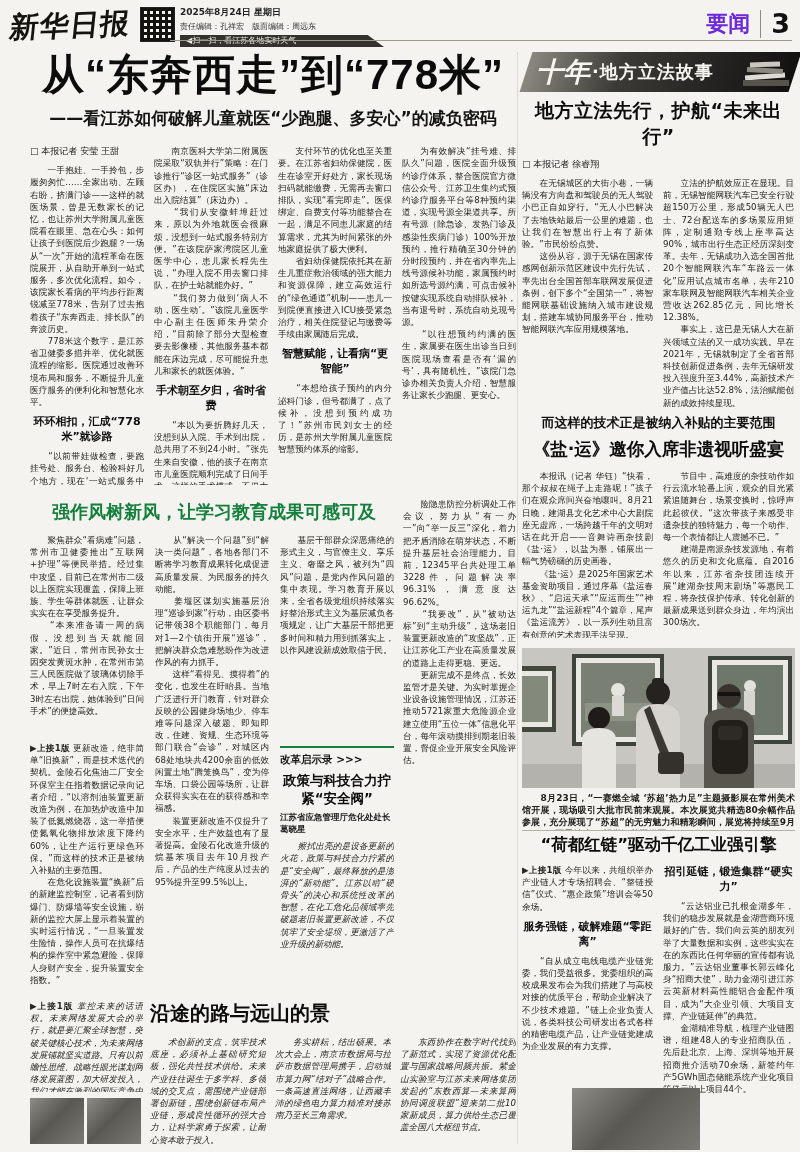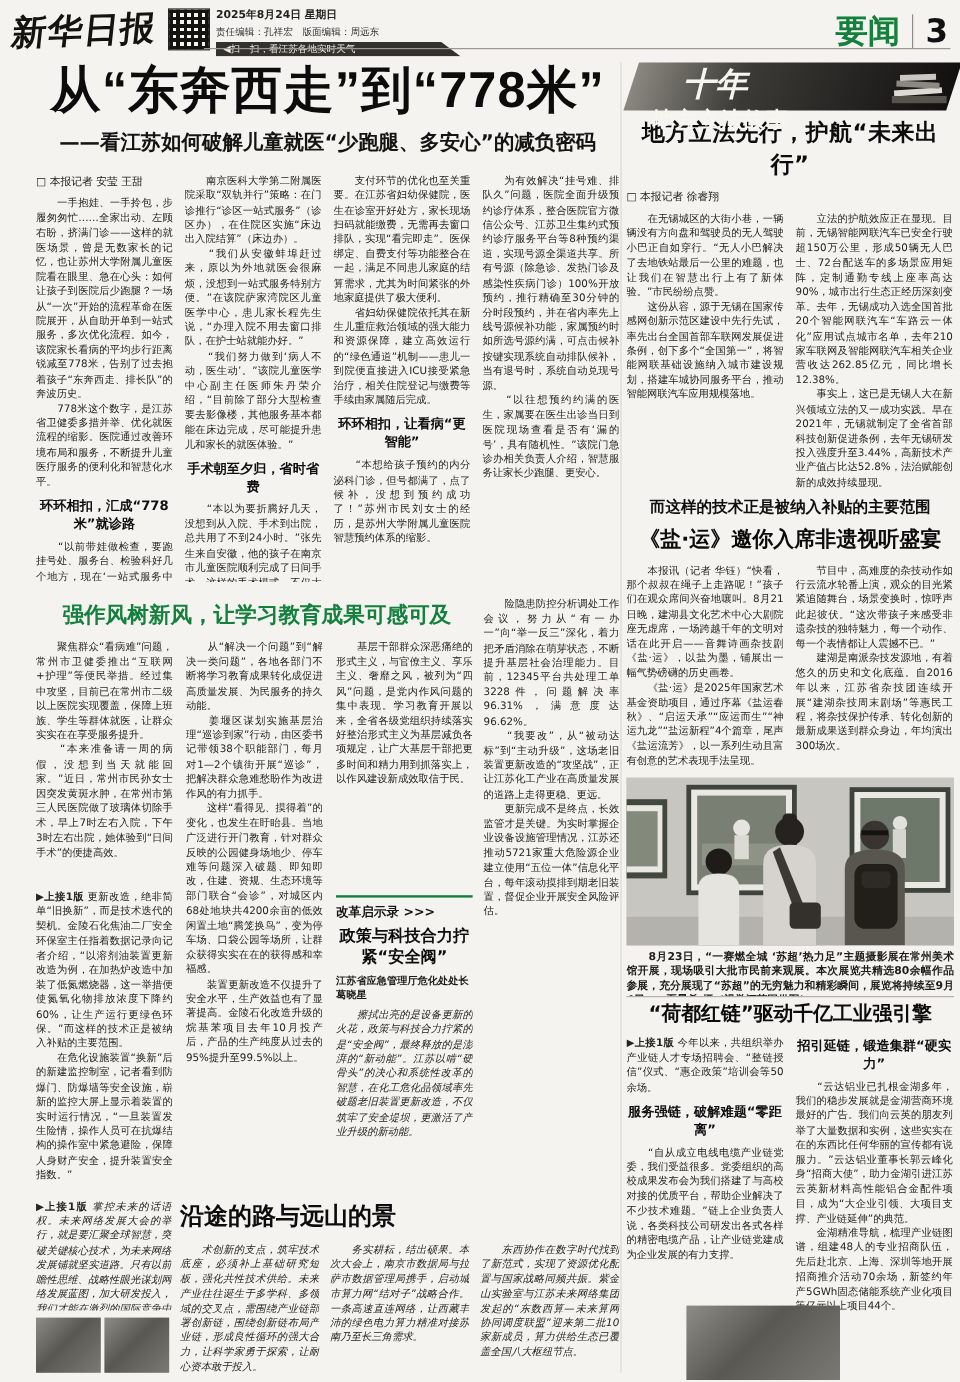--- a/index.html
+++ b/index.html
@@ -14,21 +14,21 @@
   .qr{position:absolute;left:132px;top:3px;width:33px;height:33px;border:1px solid #222;
       background-image:repeating-linear-gradient(0deg,#15130f 0 3px,transparent 3px 6px),
                        repeating-linear-gradient(90deg,#15130f 0 3px,#f4f3ef 3px 6px);}
   .mh-info{position:absolute;left:172px;top:2px;width:260px;}
   .mh-date{font-size:9px;font-weight:bold;color:#222;}
   .mh-editors{font-size:8px;color:#333;margin-top:2px;}
   .mh-weather{margin-top:3px;width:198px;height:12px;background:#34322e;color:#eceae4;
       font-size:8px;line-height:12px;padding-left:6px;
       clip-path:polygon(0 0,92% 0,100% 100%,0 100%);}
   .mh-right{position:absolute;right:2px;top:4px;display:flex;align-items:center;gap:10px;}
-  .mh-section{font-size:27px;font-weight:bold;color:#15803d;}
+  .mh-section{font-size:22px;font-weight:bold;color:#6d28d9;}
   .mh-div{width:1px;height:28px;background:#8d8b84;}
   .mh-page{font-size:27px;font-weight:bold;color:#111;}
   
   .txt{font-size:8.6px;line-height:1.42;text-align:justify;white-space:pre-line;color:#26241f;}
   .italic{font-style:italic;}
   .subhead{font-size:11px;font-weight:bold;text-align:center;margin:6px 0;color:#0f0f0f;white-space:normal;}
   .marker{font-weight:bold;font-style:normal;}
   .byline{font-size:9px;color:#1b1a18;margin-bottom:6px;}
   .col{overflow:hidden;}
   .vrule{position:absolute;left:517px;top:52px;width:1px;height:1092px;background:#dbd9d2;}
@@ -38,21 +38,21 @@
   .main-title{font-size:42px;font-weight:bold;text-align:center;letter-spacing:1px;color:#0c0c0c;
               font-family:"Liberation Sans",sans-serif;line-height:1.1;}
   .main-sub{font-size:17px;font-weight:bold;text-align:center;margin-top:9px;color:#141414;}
   .main-cols{display:flex;gap:10px;margin-top:15px;height:340px;}
   .main-cols .col{width:114px;height:340px;}
   
   #leg{position:absolute;left:522px;top:52px;width:273px;}
   .banner{position:relative;height:40px;margin-bottom:6px;}
   .banner-bg{position:absolute;left:4px;right:0;top:0;bottom:0;transform:skewX(-18deg);
              background:linear-gradient(90deg,#8a8880 0%,#3b3a36 35%,#121110 100%);}
-  .banner-inner{position:absolute;left:14px;top:0;height:40px;display:flex;align-items:center;color:#f6f5f0;flex-direction:column;}
+  .banner-inner{position:absolute;left:14px;top:0;height:40px;display:flex;align-items:center;color:#f6f5f0;}
   .banner-ten{font-family:"DejaVu Serif",serif;font-weight:bold;font-style:italic;font-size:27px;margin-right:2px;}
   .banner-rest{font-size:18px;font-weight:bold;letter-spacing:1px;}
   .books{position:absolute;right:6px;top:6px;}
   .leg-title{font-size:19px;font-weight:bold;text-align:center;letter-spacing:0.5px;color:#0c0c0c;margin-top:6px;}
   .leg-byline{margin-top:8px;}
   .two-cols{display:flex;gap:10px;}
   .two-cols .col{width:131px;}
   #leg .two-cols .col{height:242px;}
   
   #salt{position:absolute;left:522px;top:414px;width:273px;}
@@ -128,21 +128,21 @@
       <div class="col">
         <div class="txt">　　南京医科大学第二附属医院采取“双轨并行”策略：在门诊推行“诊区一站式服务”（诊区办），在住院区实施“床边出入院结算”（床边办）。
 　　“我们从安徽蚌埠赶过来，原以为外地就医会很麻烦，没想到一站式服务特别方便。”在该院萨家湾院区儿童医学中心，患儿家长程先生说，“办理入院不用去窗口排队，在护士站就能办好。”
 　　“我们努力做到‘病人不动，医生动’。”该院儿童医学中心副主任医师朱丹荣介绍，“目前除了部分大型检查要去影像楼，其他服务基本都能在床边完成，尽可能提升患儿和家长的就医体验。”</div>
         <div class="subhead">手术朝至夕归，省时省费</div>
         <div class="txt">　　“本以为要折腾好几天，没想到从入院、手术到出院，总共用了不到24小时。”张先生来自安徽，他的孩子在南京市儿童医院顺利完成了日间手术。这样的手术模式，不仅大大缩短了患儿住院时间，还降低了治疗费用。</div>
       </div>
       <div class="col">
         <div class="txt">　　支付环节的优化也至关重要。在江苏省妇幼保健院，医生在诊室开好处方，家长现场扫码就能缴费，无需再去窗口排队，实现“看完即走”。医保绑定、自费支付等功能整合在一起，满足不同患儿家庭的结算需求，尤其为时间紧张的外地家庭提供了极大便利。
 　　省妇幼保健院依托其在新生儿重症救治领域的强大能力和资源保障，建立高效运行的“绿色通道”机制——患儿一到院便直接进入ICU接受紧急治疗，相关住院登记与缴费等手续由家属随后完成。</div>
-        <div class="subhead">环环相扣，让看病“更智能”</div>
+        <div class="subhead">智慧赋能，让看病“更智能”</div>
         <div class="txt">　　“本想给孩子预约的内分泌科门诊，但号都满了，点了候补，没想到预约成功了！”苏州市民刘女士的经历，是苏州大学附属儿童医院智慧预约体系的缩影。</div>
       </div>
       <div class="col">
         <div class="txt">　　为有效解决“挂号难、排队久”问题，医院全面升级预约诊疗体系，整合医院官方微信公众号、江苏卫生集约式预约诊疗服务平台等8种预约渠道，实现号源全渠道共享。所有号源（除急诊、发热门诊及感染性疾病门诊）100%开放预约，推行精确至30分钟的分时段预约，并在省内率先上线号源候补功能，家属预约时如所选号源约满，可点击候补按键实现系统自动排队候补，当有退号时，系统自动兑现号源。
 　　“以往想预约约满的医生，家属要在医生出诊当日到医院现场查看是否有‘漏的号’，具有随机性。”该院门急诊办相关负责人介绍，智慧服务让家长少跑腿、更安心。</div>
       </div>
     </div>
   </div>
 
   <div id="leg">

